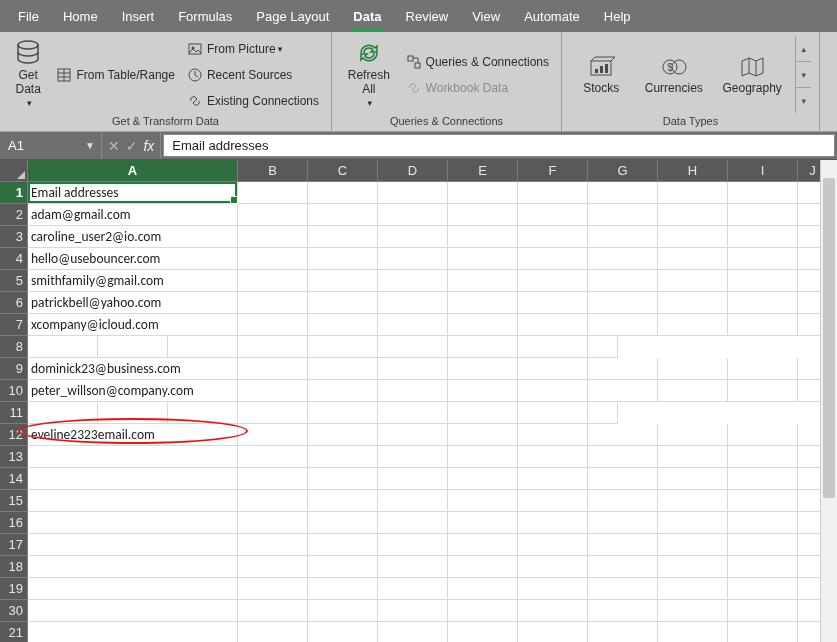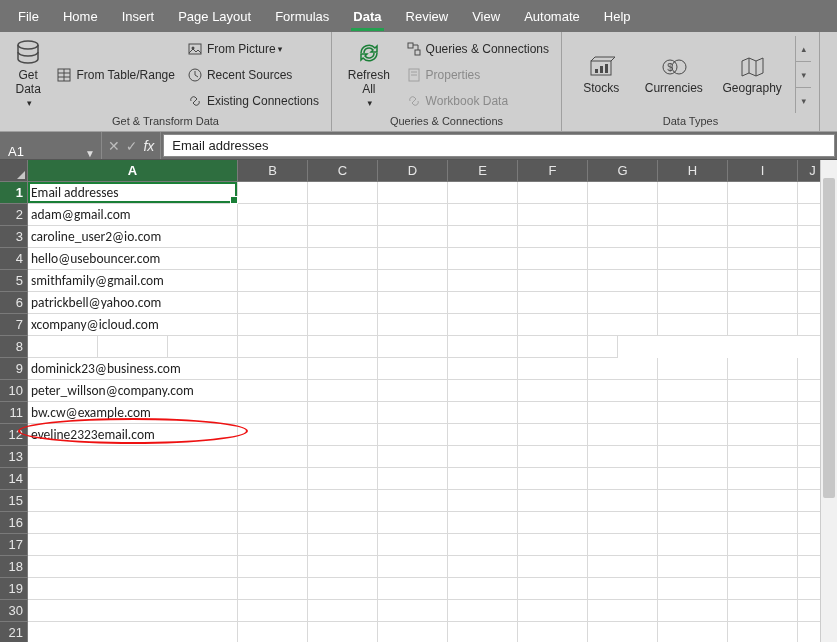--- a/index.html
+++ b/index.html
@@ -20,21 +20,21 @@
   .big-btn { width: 54px; display: flex; flex-direction: column; align-items: center; justify-content: center; font-size: 12px; color: #2b2b2b; cursor: pointer; line-height: 14px; text-align: center; }
   .big-btn svg { margin-bottom: 2px; }
   .small-btn { display: flex; align-items: center; font-size: 12px; color: #2b2b2b; cursor: pointer; height: 24px; padding: 0 4px; white-space: nowrap; }
   .small-btn svg { margin-right: 4px; flex: 0 0 auto; }
   .small-btn.dim { color: #8a8a8a; }
   .col { display: flex; flex-direction: column; justify-content: center; gap: 2px; margin-left: 4px; }
   .drop { font-size: 9px; margin-left: 2px; }
 
   
   .fx-bar { height: 28px; background: #6f6f6f; display: flex; align-items: stretch; border-bottom: 1px solid #555; }
-  .namebox { width: 102px; background: #6f6f6f; color: #fff; font-size: 13px; display: flex; align-items: flex-end; padding: 0 8px; border-right: 1px solid #8a8a8a; position: relative; }
+  .namebox { width: 102px; background: #6f6f6f; color: #fff; font-size: 13px; display: flex; align-items: center; padding: 0 8px; border-right: 1px solid #8a8a8a; position: relative; }
   .namebox .dd { position: absolute; right: 6px; font-size: 10px; color: #ddd; }
   .fx-ctrls { display: flex; align-items: center; padding: 0 6px; border-right: 1px solid #8a8a8a; gap: 6px; }
   .fx-ctrls span { color: #bcbcbc; font-size: 14px; }
   .fx-ctrls .fx { font-style: italic; color: #eee; }
   .formula { flex: 1; background: #fff; color: #222; font-size: 13px; display: flex; align-items: center; padding: 0 8px; border: 1px solid #8a8a8a; margin: 2px; }
 
   
   .sheet { position: relative; }
   .sel-all { position:absolute; left:0; top:0; width:28px; height:22px; background:#595959; border-right:1px solid #7a7a7a; border-bottom:1px solid #7a7a7a; display:flex; align-items:flex-end; justify-content:flex-end; }
   .sel-all::after { content:""; width:0; height:0; border-left:8px solid transparent; border-bottom:8px solid #c7c7c7; margin:0 2px 2px 0;}
@@ -55,22 +55,22 @@
   .scrollbar-v { position:absolute; right:0; top:0; width:17px; bottom:0; background:#f1f1f1; border-left:1px solid #ccc;}
   .scrollbar-v .thumb { position:absolute; left:2px; right:2px; top:18px; height:320px; background:#c7c7c7; border-radius:2px;}
 </style>
 </head>
 <body>
 
 <div class="tabs" id="tabs">
     <div class="tab">File</div>
     <div class="tab">Home</div>
     <div class="tab">Insert</div>
+    <div class="tab">Formulas</div>
     <div class="tab">Page Layout</div>
-    <div class="tab">Formulas</div>
     <div class="tab active">Data</div>
     <div class="tab">Review</div>
     <div class="tab">View</div>
     <div class="tab">Automate</div>
     <div class="tab">Help</div>
   </div>
 
 <div class="ribbon">
 
   <div class="group" style="width:332px">
@@ -138,28 +138,20 @@
         <div class="small-btn">
           <svg width="16" height="16">
               <rect x="2" y="2" width="5" height="5" fill="none" stroke="#4a4a4a"></rect>
               <rect x="9" y="9" width="5" height="5" fill="none" stroke="#4a4a4a"></rect>
               <path d="M7 4h5v5" fill="none" stroke="#4a4a4a"></path>
             </svg>
           <span>Queries &amp; Connections</span>
         </div>
         <div class="small-btn dim">
           <svg width="16" height="16">
-              <rect x="3" y="2" width="10" height="12" fill="none" stroke="#a0a0a0"></rect>
-              <line x1="5" y1="5" x2="11" y2="5" stroke="#a0a0a0"></line>
-              <line x1="5" y1="8" x2="11" y2="8" stroke="#a0a0a0"></line>
-            </svg>
-          <span>Properties</span>
-        </div>
-        <div class="small-btn dim">
-          <svg width="16" height="16">
               <path d="M6 10l4-4M4 8a3 3 0 014-4l2 2M12 8a3 3 0 01-4 4l-2-2" fill="none" stroke="#a0a0a0"></path>
             </svg>
           <span>Workbook Data</span>
         </div>
       </div>
     </div>
     <div class="group-label">Queries &amp; Connections</div>
   </div>
 
   <div class="group" style="width:258px">
@@ -367,21 +359,20 @@
         <div class="cell" style="width: 70px;"></div>
         <div class="cell" style="width: 70px;"></div>
         <div class="cell" style="width: 70px;"></div>
         <div class="cell" style="width: 70px;"></div>
         <div class="cell" style="width: 70px;"></div>
         <div class="cell" style="width: 70px;"></div>
         <div class="cell" style="width: 70px;"></div>
         <div class="cell" style="width: 30px;"></div>
       </div>
       <div class="row">
-        <div class="cell" style="width: 210px;">bw.cw@example.com</div>
         <div class="cell" style="width: 70px;"></div>
         <div class="cell" style="width: 70px;"></div>
         <div class="cell" style="width: 70px;"></div>
         <div class="cell" style="width: 70px;"></div>
         <div class="cell" style="width: 70px;"></div>
         <div class="cell" style="width: 70px;"></div>
         <div class="cell" style="width: 70px;"></div>
         <div class="cell" style="width: 70px;"></div>
         <div class="cell" style="width: 30px;"></div>
       </div>

